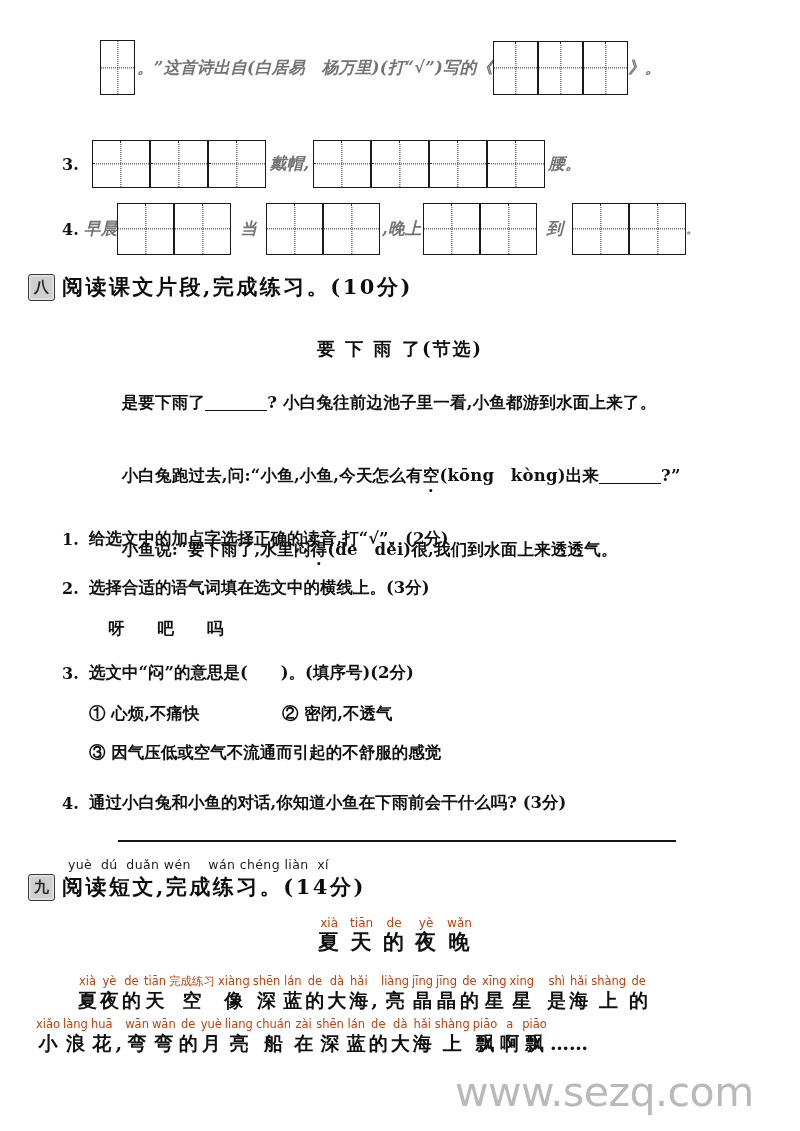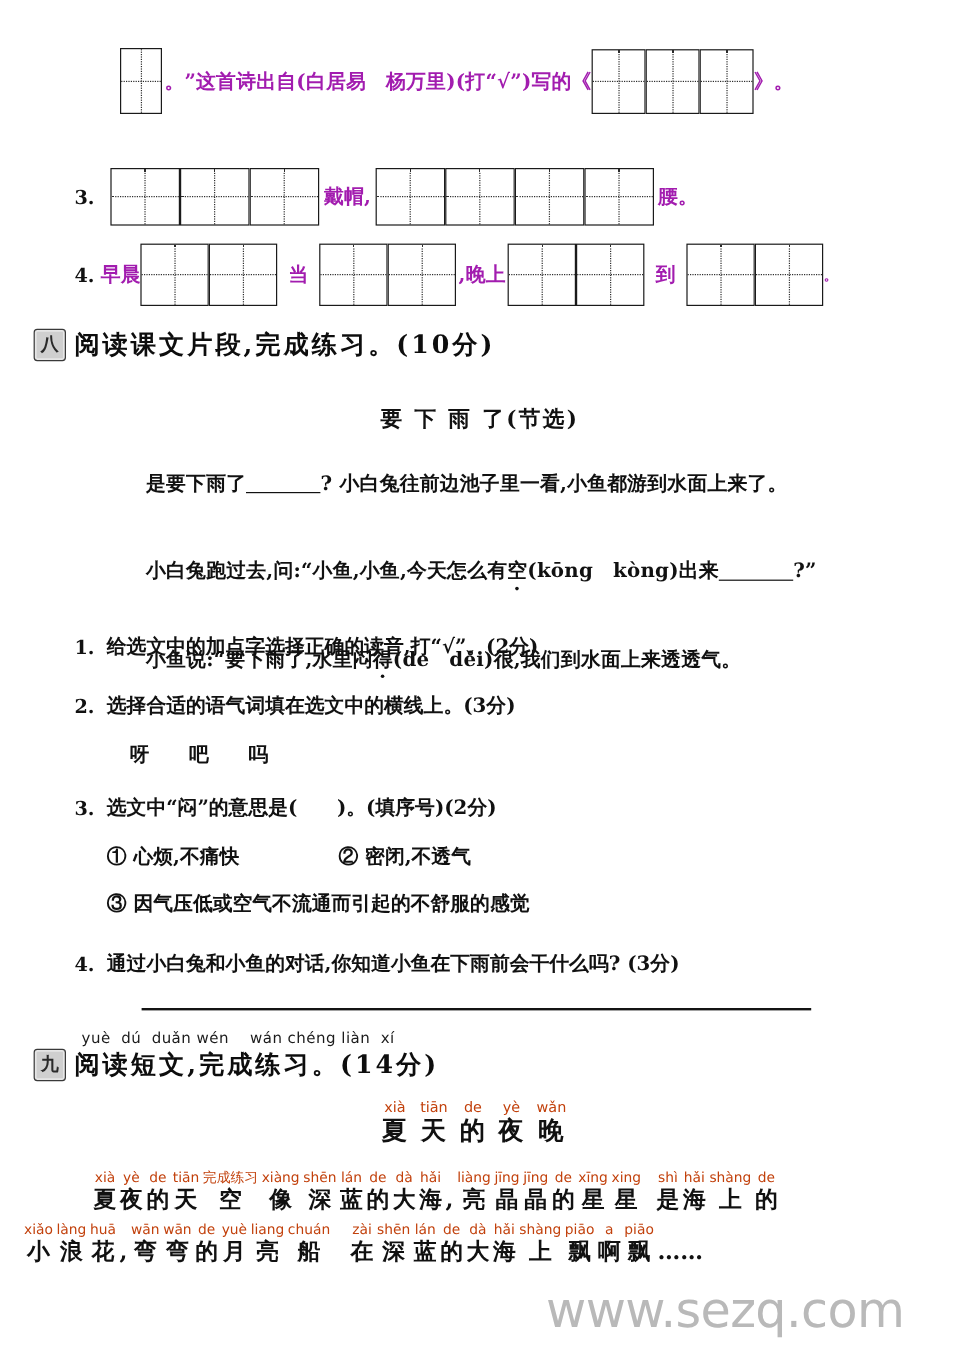--- a/index.html
+++ b/index.html
@@ -21,21 +21,22 @@
     width: 800px;
     height: 1131px;
     box-sizing: border-box;
     padding: 0;
   }
 
   
   .cn {
     font-family: "DejaVu Serif", "Liberation Serif", serif;
     font-weight: 700;
-    color: #a21caf;
+    color: #737373;
+    font-style: italic;
   }
   .row {
     display: flex;
     align-items: center;
   }
 
   
   .tzg {
     display: inline-flex;
     vertical-align: middle;
@@ -425,21 +426,21 @@
             <span class="py">hǎi</span>
             <span class="hz">海</span>
           </span><span class="py-unit" style="margin-right: 3px;">
             <span class="py">shàng</span>
             <span class="hz">上</span>
           </span><span class="py-unit" style="margin-right: 3px;">
             <span class="py">de</span>
             <span class="hz">的</span>
           </span></span>
     </div>
-    <div style="padding-left:20px; margin-top:6px;">
+    <div style="padding-left:36px; margin-top:6px;">
       <span class="py-block" id="article-line-1"><span class="py-unit" style="margin-right: 3px;">
             <span class="py">xiǎo</span>
             <span class="hz">小</span>
           </span><span class="py-unit" style="margin-right: 3px;">
             <span class="py">làng</span>
             <span class="hz">浪</span>
           </span><span class="py-unit" style="margin-right: 3px;">
             <span class="py">huā</span>
             <span class="hz">花</span>
           </span><span class="py-unit" style="margin-right: 3px;">
@@ -453,21 +454,21 @@
             <span class="hz">弯</span>
           </span><span class="py-unit" style="margin-right: 3px;">
             <span class="py">de</span>
             <span class="hz">的</span>
           </span><span class="py-unit" style="margin-right: 3px;">
             <span class="py">yuè</span>
             <span class="hz">月</span>
           </span><span class="py-unit" style="margin-right: 3px;">
             <span class="py">liang</span>
             <span class="hz">亮</span>
-          </span><span class="py-unit" style="margin-right: 17px; justify-content: flex-end;">
+          </span><span class="py-unit" style="margin-right: 3px; justify-content: flex-end;">
             <span class="py">chuán</span>
             <span class="hz">船</span>
           </span><span class="py-unit" style="margin-right: 3px;">
             <span class="py">zài</span>
             <span class="hz">在</span>
           </span><span class="py-unit" style="margin-right: 3px;">
             <span class="py">shēn</span>
             <span class="hz">深</span>
           </span><span class="py-unit" style="margin-right: 3px;">
             <span class="py">lán</span>

